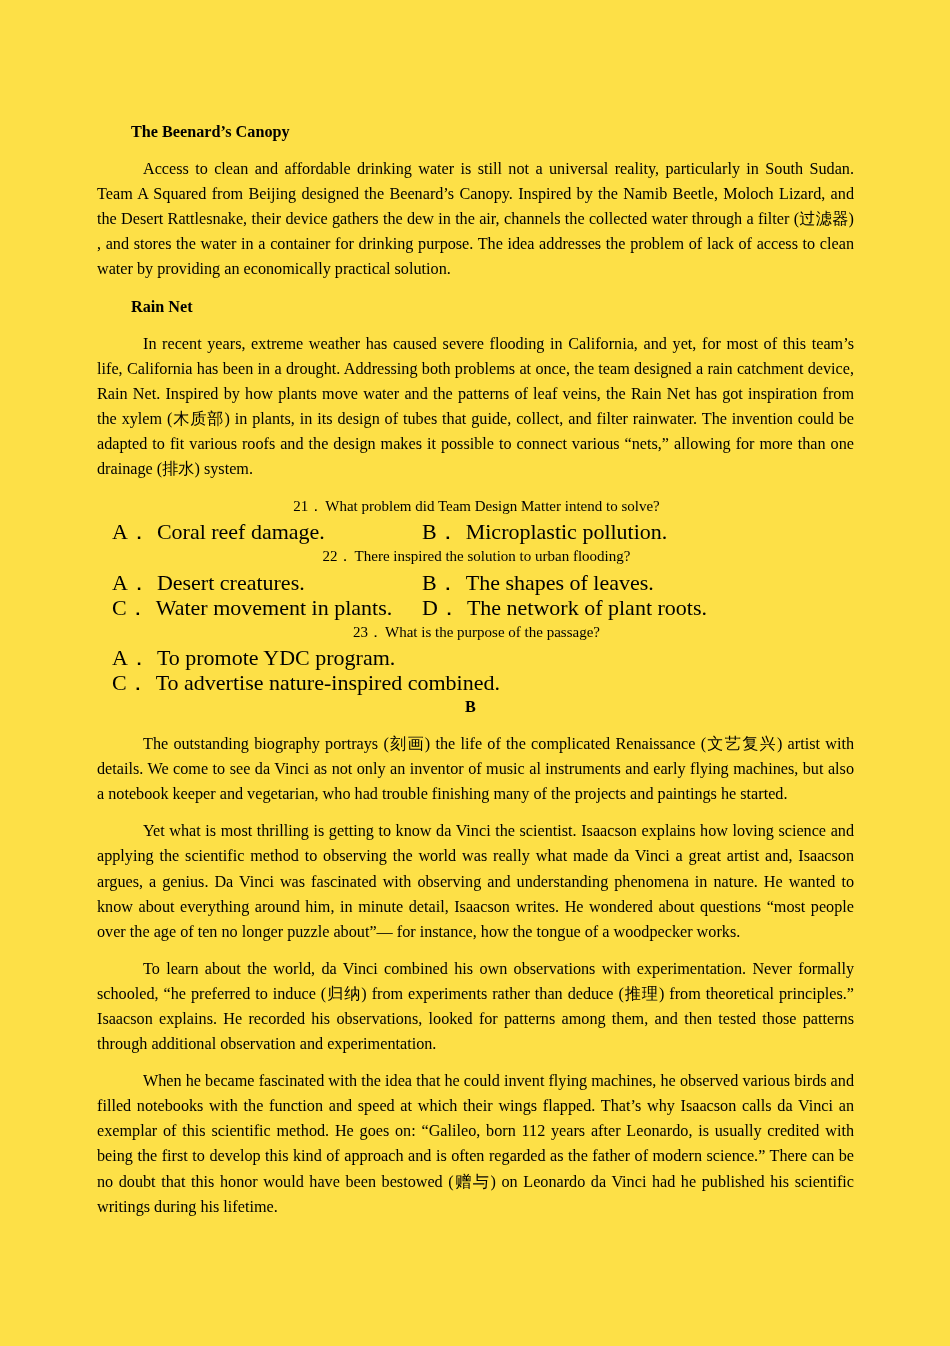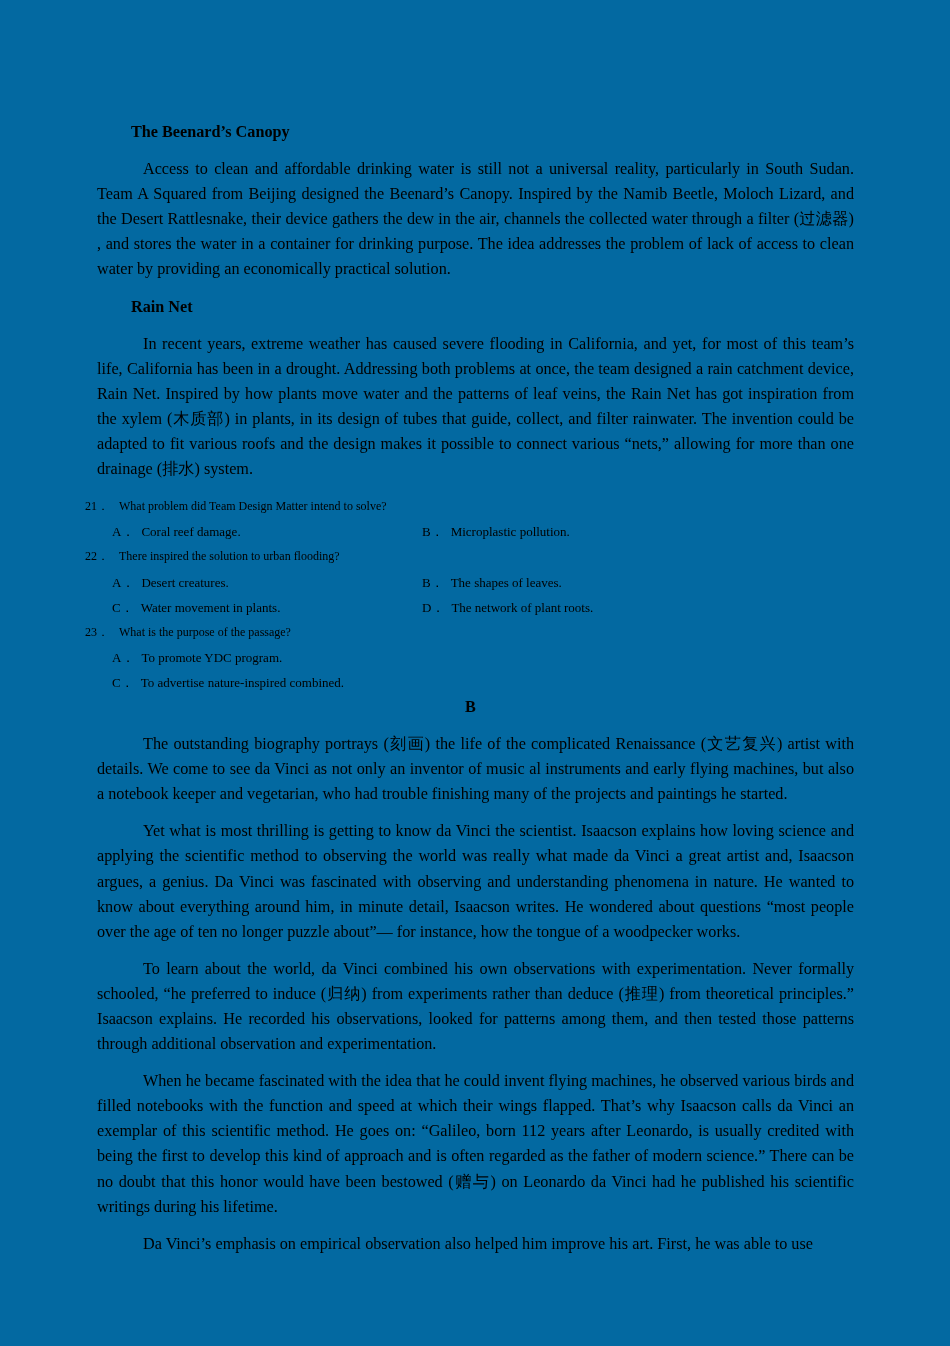--- a/index.html
+++ b/index.html
@@ -11,21 +11,21 @@
     width: 950px;
     height: 1346px;
     font-family: "Liberation Serif", "DejaVu Serif", serif;
     color: #000000;
     -webkit-font-smoothing: antialiased;
   }
   .page {
     position: relative;
     width: 950px;
     height: 1346px;
-    background: #0369a1;
+    background: #fde047;
     box-sizing: border-box;
     padding: 120px 84px 0 85px;
   }
   .body-text {
     font-size: 16.2px;
     line-height: 25.1px;
     text-align: justify;
     text-justify: inter-word;
     margin: 12px;
     hyphens: none;
@@ -42,31 +42,32 @@
   }
   .section-letter {
     font-weight: bold;
     font-size: 16.2px;
     line-height: 25.1px;
     text-align: center;
     margin: 0;
     padding-right: 10px;
   }
   .question {
-    font-size: 12px;
+    font-size: 15px;
     line-height: 25.1px;
     margin: 0;
     white-space: nowrap;
+    text-align: center;
   }
   .q-num {
     display: inline-block;
     min-width: 34px;
   }
   .options-row {
-    font-size: 13px;
+    font-size: 22px;
     line-height: 25.1px;
     margin: 0;
     position: relative;
     height: 25.1px;
     white-space: nowrap;
   }
   .opt {
     position: absolute;
     top: 0;
   }
@@ -119,15 +120,14 @@
       <span class="opt col-a"><span class="opt-letter">C．</span><span class="opt-text">To advertise nature-inspired combined.</span></span>
     </div>
   </div>
 
   <div class="section-letter">B</div>
 
   <p class="body-text para">The outstanding biography portrays (刻画) the life of the complicated Renaissance (文艺复兴) artist with details. We come to see da Vinci as not only an inventor of music al instruments and early flying machines, but also a notebook keeper and vegetarian, who had trouble finishing many of the projects and paintings he started.</p>
   <p class="body-text para">Yet what is most thrilling is getting to know da Vinci the scientist. Isaacson explains how loving science and applying the scientific method to observing the world was really what made da Vinci a great artist and, Isaacson argues, a genius. Da Vinci was fascinated with observing and understanding phenomena in nature. He wanted to know about everything around him, in minute detail, Isaacson writes. He wondered about questions “most people over the age of ten no longer puzzle about”— for instance, how the tongue of a woodpecker works.</p>
   <p class="body-text para">To learn about the world, da Vinci combined his own observations with experimentation. Never formally schooled, “he preferred to induce (归纳) from experiments rather than deduce (推理) from theoretical principles.” Isaacson explains. He recorded his observations, looked for patterns among them, and then tested those patterns through additional observation and experimentation.</p>
   <p class="body-text para">When he became fascinated with the idea that he could invent flying machines, he observed various birds and filled notebooks with the function and speed at which their wings flapped. That’s why Isaacson calls da Vinci an exemplar of this scientific method. He goes on: “Galileo, born 112 years after Leonardo, is usually credited with being the first to develop this kind of approach and is often regarded as the father of modern science.” There can be no doubt that this honor would have been bestowed (赠与) on Leonardo da Vinci had he published his scientific writings during his lifetime.</p>
-  <p class="body-text para">Da Vinci’s emphasis on empirical observation also helped him improve his art. First, he was able to use</p>
 
 </div>
 
 </body></html>

